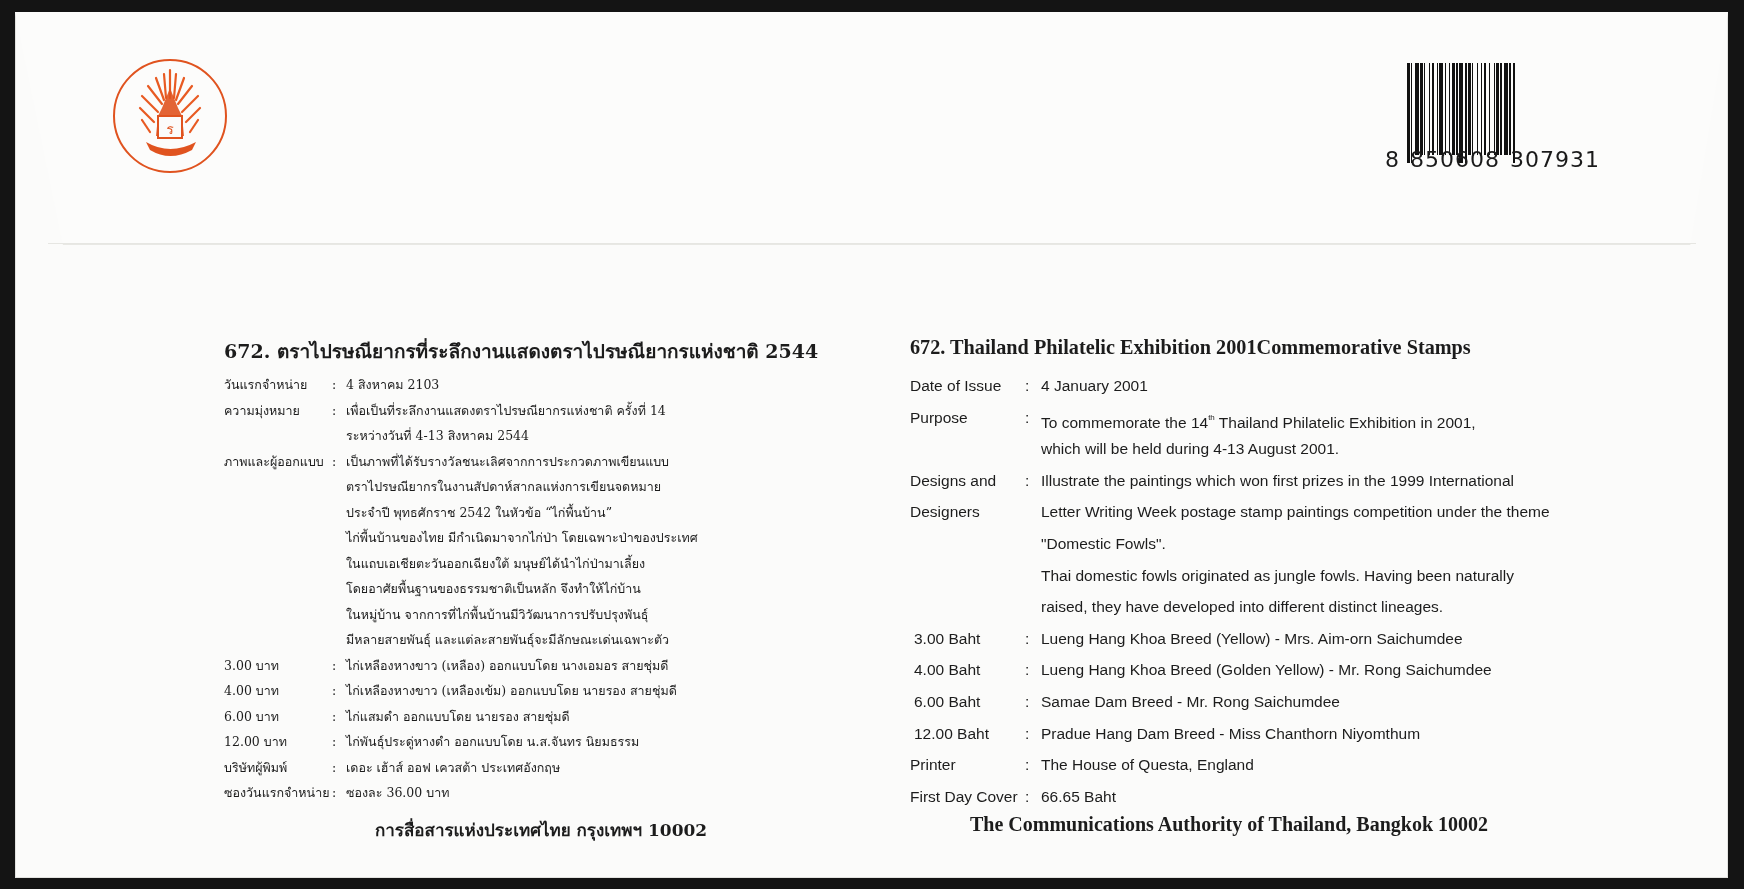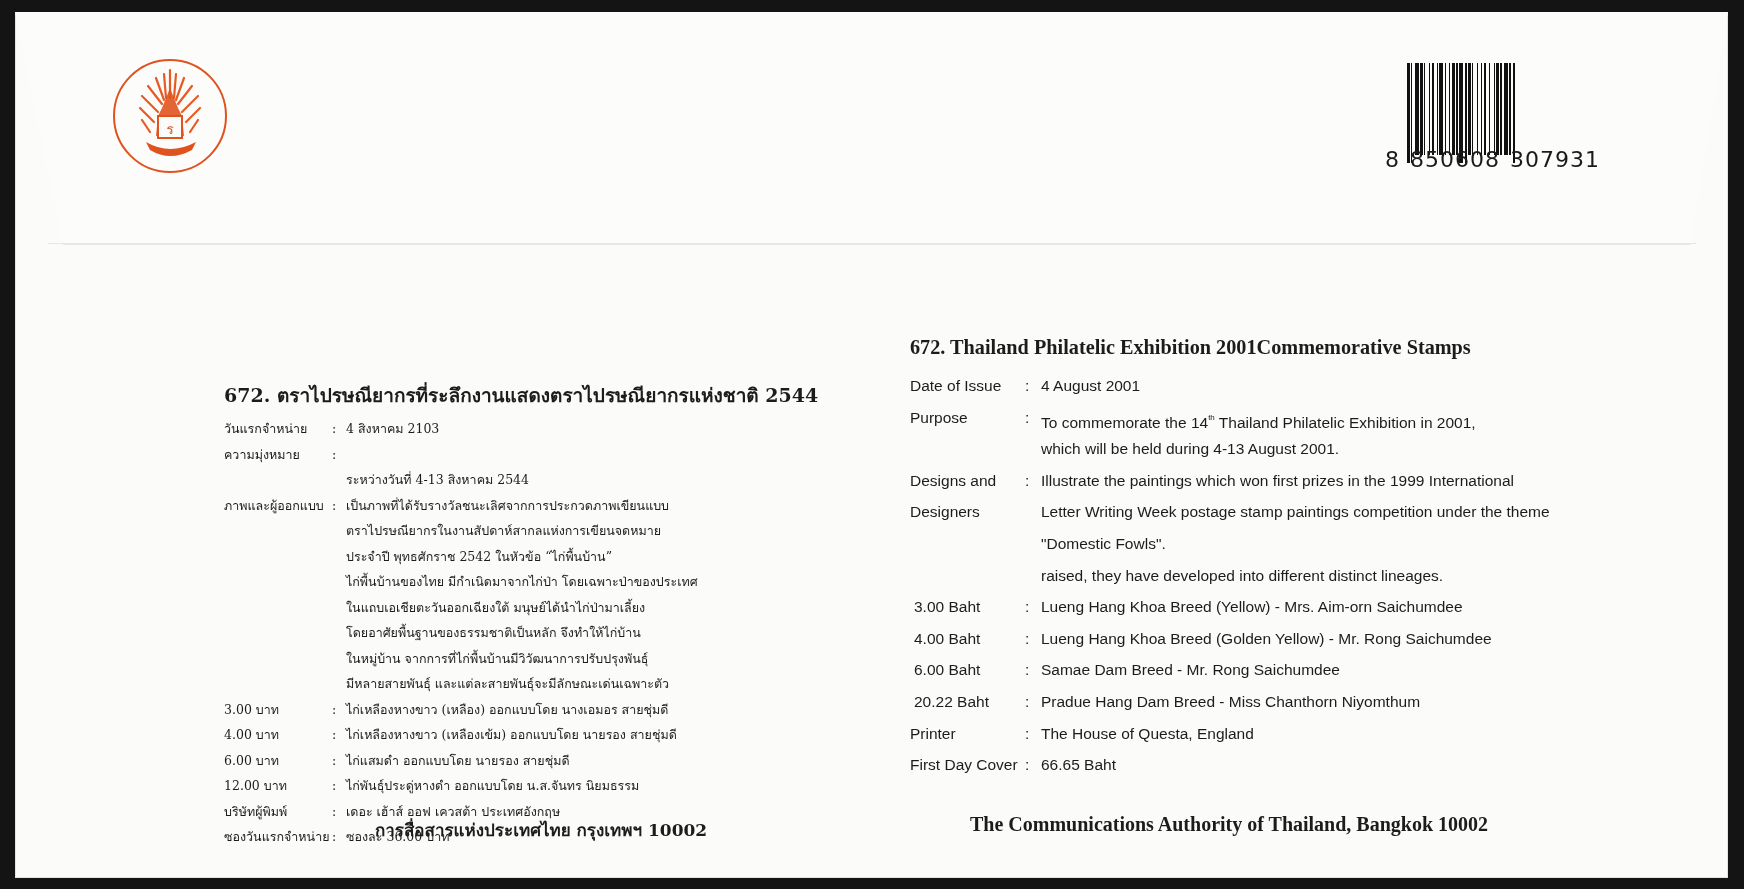--- a/index.html
+++ b/index.html
@@ -28,21 +28,21 @@
   }
   .barcode-bars { position: absolute; left: 22px; top: 0; height: 92px; width: 200px; display: flex; align-items: stretch; }
   .barcode-num {
     position: absolute; left: 0; top: 86px; font-family: "DejaVu Sans", sans-serif; font-size: 22px;
     color: #1a1a1a; letter-spacing: 1px; white-space: nowrap; line-height: 1;
   }
   .barcode-num .lead { margin-right: 10px; }
   .barcode-num .grp2 { margin-left: 10px; margin-top: 25px; }
 
   .col { position: absolute; color: #1c1c1c; }
-  .col-th { left: 224px; top: 336px; width: 600px; margin-top: 44px; }
+  .col-th { left: 224px; top: 336px; width: 600px; }
   .col-en { left: 910px; top: 334px; width: 640px; }
 
   .title-th {
     font-family: "DejaVu Serif", serif; font-weight: bold; font-size: 19px; margin: 0 0 6px 0; white-space: nowrap;
   }
   .title-en {
     font-family: "Liberation Serif", serif; font-weight: bold; font-size: 22px; margin: 0 0 10px 0; white-space: nowrap;
     transform: scaleX(0.92); transform-origin: left;
   }
   .row { display: flex; white-space: nowrap; }
@@ -164,20 +164,21 @@
   <div class="title-th">672. ตราไปรษณียากรที่ระลึกงานแสดงตราไปรษณียากรแห่งชาติ 2544</div>
   <div id="th-rows">
       <div class="row">
         <span class="lbl">วันแรกจำหน่าย</span>
         <span class="colon">:</span>
         <span class="val">4 สิงหาคม 2103</span>
       </div>
       <div class="row">
         <span class="lbl">ความมุ่งหมาย</span>
         <span class="colon">:</span>
+        <span class="val">เพื่อเป็นที่ระลึกงานแสดงตราไปรษณียากรแห่งชาติ ครั้งที่ 14</span>
       </div>
       <div class="row cont">ระหว่างวันที่ 4-13 สิงหาคม 2544</div>
       <div class="row">
         <span class="lbl">ภาพและผู้ออกแบบ</span>
         <span class="colon">:</span>
         <span class="val">เป็นภาพที่ได้รับรางวัลชนะเลิศจากการประกวดภาพเขียนแบบ</span>
       </div>
       <div class="row cont">ตราไปรษณียากรในงานสัปดาห์สากลแห่งการเขียนจดหมาย</div>
       <div class="row cont">ประจำปี พุทธศักราช 2542 ในหัวข้อ “ไก่พื้นบ้าน”</div>
       <div class="row cont">ไก่พื้นบ้านของไทย มีกำเนิดมาจากไก่ป่า โดยเฉพาะป่าของประเทศ</div>
@@ -217,58 +218,59 @@
       </div>
     </div>
 </div>
 <div class="footer-th">การสื่อสารแห่งประเทศไทย กรุงเทพฯ 10002</div>
 
 <div class="col col-en en">
   <div class="title-en">672. Thailand Philatelic Exhibition 2001Commemorative Stamps</div>
   <div class="row">
     <span class="lbl">Date of Issue</span>
       <span class="colon">:</span>
-      <span class="val">4  August 2001</span>
+      <span class="val">4  January 2001</span>
   </div>
   <div class="row">
     <span class="lbl">Purpose</span>
       <span class="colon">:</span>
       <span class="val"><span>To commemorate the 14</span><sup>th</sup><span> Thailand Philatelic Exhibition in 2001,</span></span>
   </div>
   <div class="row cont">which will be held during 4-13 August 2001.</div>
   <div class="row">
     <span class="lbl">Designs and</span>
       <span class="colon">:</span>
       <span class="val">Illustrate the paintings which won first prizes in the 1999 International</span>
   </div>
   <div class="row">
     <span class="lbl">Designers</span>
       <span class="colon"></span>
       <span class="val">Letter Writing Week postage stamp paintings competition under the theme</span>
   </div>
   <div class="row cont">"Domestic Fowls".</div>
+  <div class="row cont">Thai domestic fowls originated as jungle fowls. Having been naturally</div>
   <div class="row cont"> raised, they have developed into different distinct lineages.</div>
   <div id="en-stamps">
       <div class="row">
         <span class="lbl" style="padding-left:4px;width:111px">3.00 Baht</span>
         <span class="colon">:</span>
         <span class="val">Lueng Hang Khoa Breed (Yellow) - Mrs. Aim-orn Saichumdee</span>
       </div>
       <div class="row">
         <span class="lbl" style="padding-left:4px;width:111px">4.00 Baht</span>
         <span class="colon">:</span>
         <span class="val">Lueng Hang Khoa Breed (Golden Yellow) - Mr. Rong Saichumdee</span>
       </div>
       <div class="row">
         <span class="lbl" style="padding-left:4px;width:111px">6.00 Baht</span>
         <span class="colon">:</span>
         <span class="val">Samae Dam Breed - Mr. Rong Saichumdee</span>
       </div>
       <div class="row">
-        <span class="lbl" style="padding-left:4px;width:111px">20.22 Baht</span>
+        <span class="lbl" style="padding-left:4px;width:111px">12.00 Baht</span>
         <span class="colon">:</span>
         <span class="val">Pradue Hang  Dam Breed - Miss  Chanthorn Niyomthum</span>
       </div>
     </div>
   <div class="row">
     <span class="lbl">Printer</span>
       <span class="colon">:</span>
       <span class="val">The House of Questa, England</span>
   </div>
   <div class="row">

